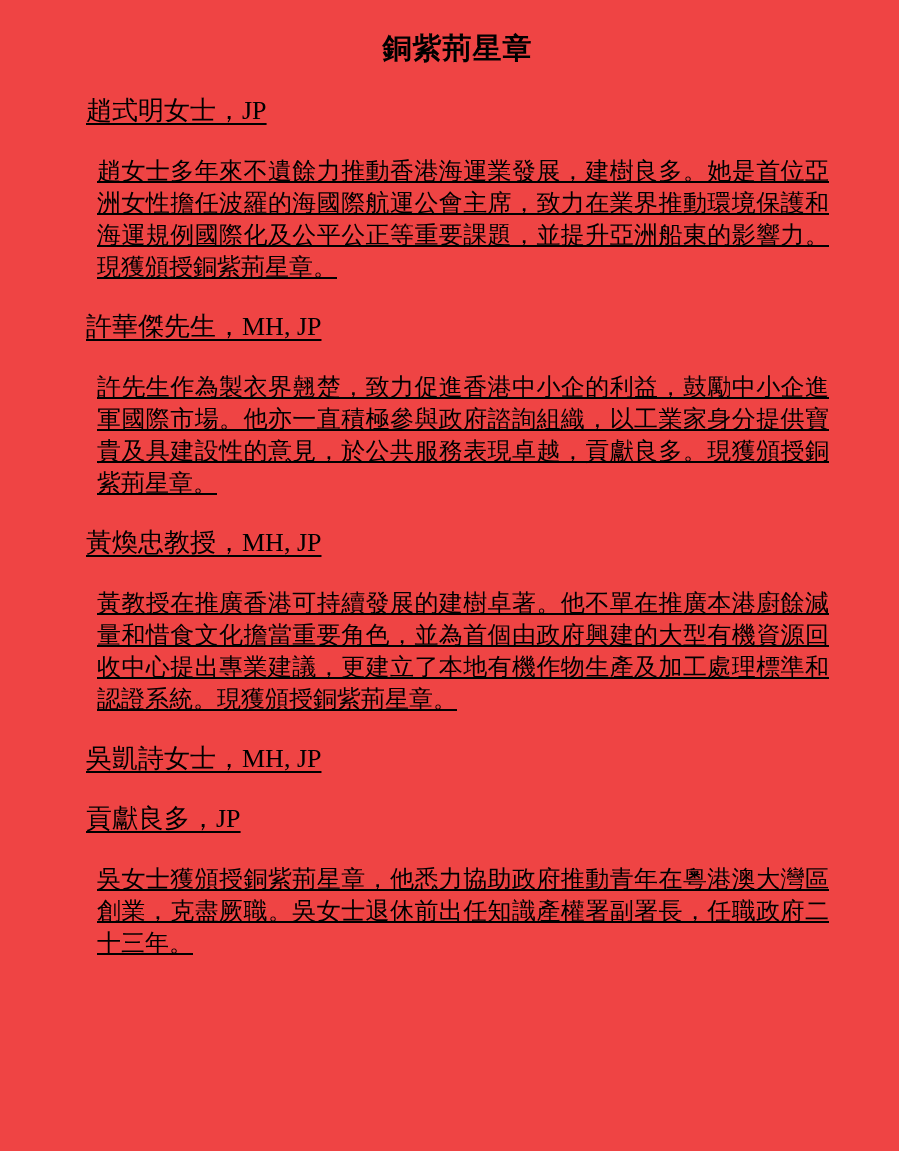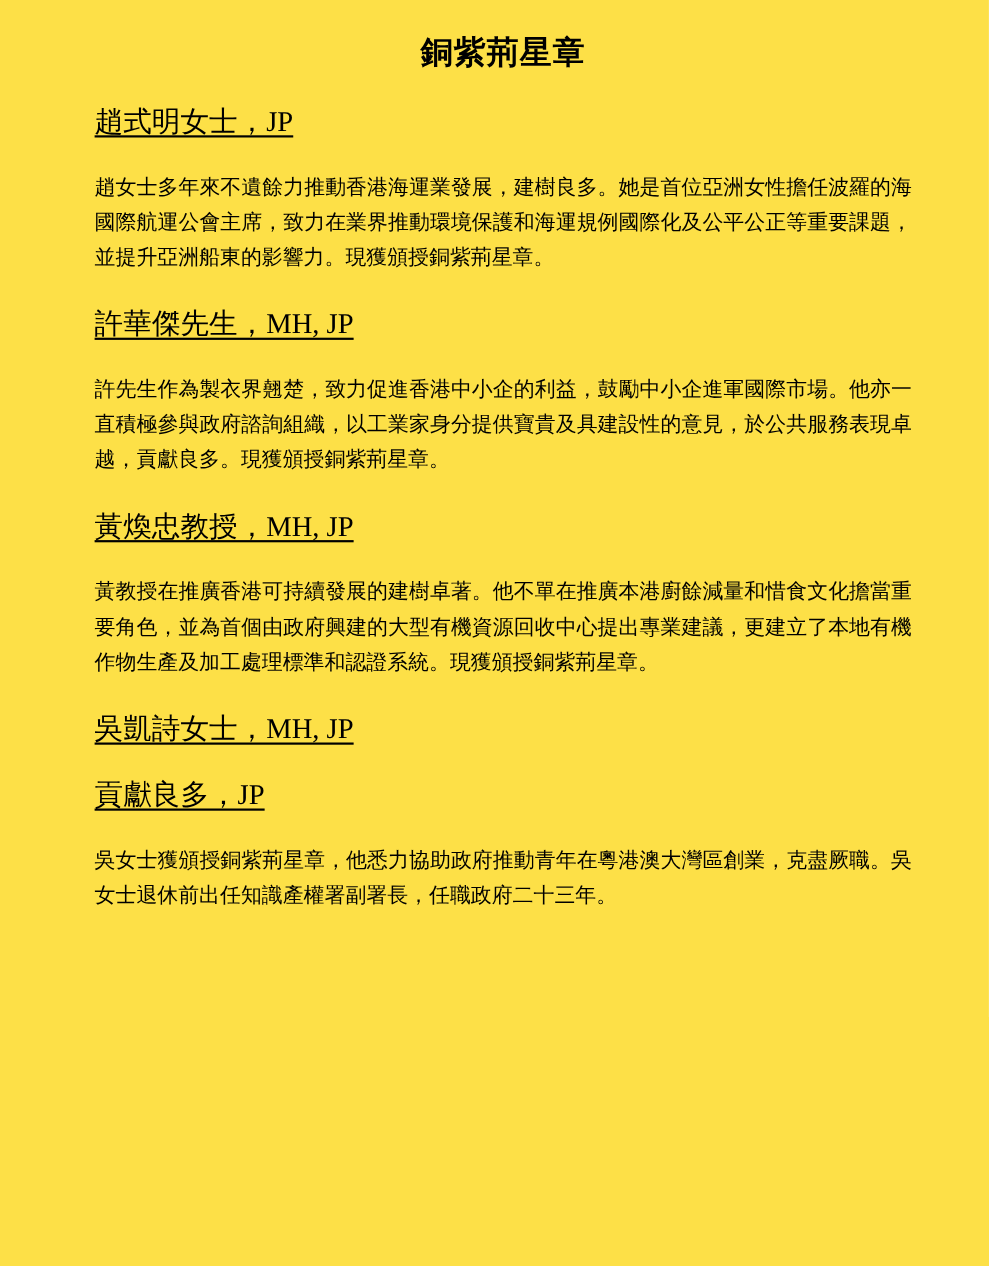--- a/index.html
+++ b/index.html
@@ -12,21 +12,21 @@
     height: 1151px;
     overflow: hidden;
     font-family: "Liberation Serif", "DejaVu Serif", serif;
     color: #000000;
   }
   .page {
     box-sizing: border-box;
     width: 899px;
     height: 1151px;
     padding: 30px 70px 0 86px;
-    background: #fde047;
+    background: #ef4444;
   }
   .doc-title {
     margin: 0 0 29px 0;
     font-size: 29px;
     line-height: 36px;
     font-weight: bold;
     text-align: center;
     letter-spacing: 1px;
   }
   .section-heading {
@@ -34,25 +34,26 @@
     font-size: 26px;
     line-height: 32px;
     font-weight: normal;
   }
   .section-heading .underlined {
     text-decoration: underline;
     text-decoration-thickness: 2px;
     text-underline-offset: 4px;
   }
   .section-body {
-    margin: 0 0 28px 0;
-    font-size: 19px;
+    margin: 0 0 28px 11px;
+    font-size: 24px;
     line-height: 32px;
     text-align: justify;
     text-justify: inter-ideograph;
+    text-decoration: underline;
   }
 </style>
 </head>
 <body>
 
 <div class="page">
 
   <h1 class="doc-title">銅紫荊星章</h1>
 
   <div>

